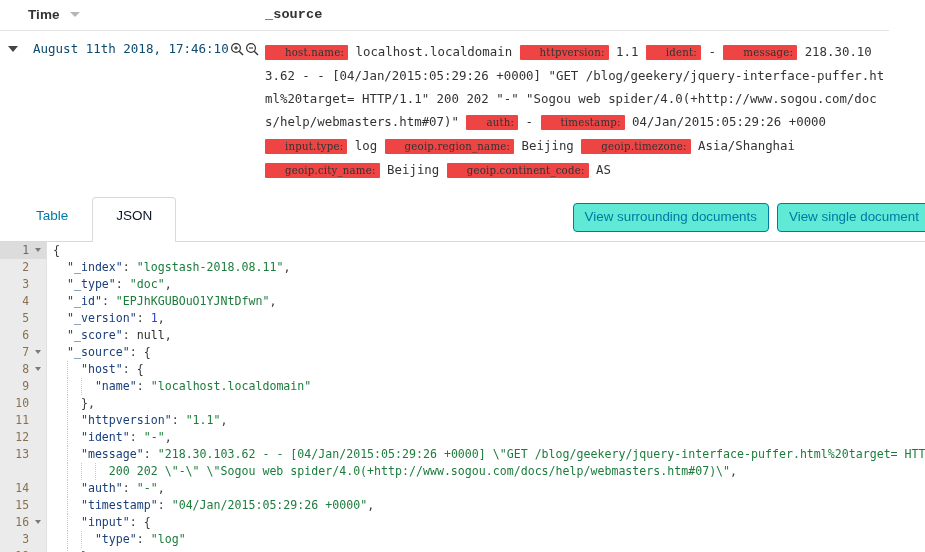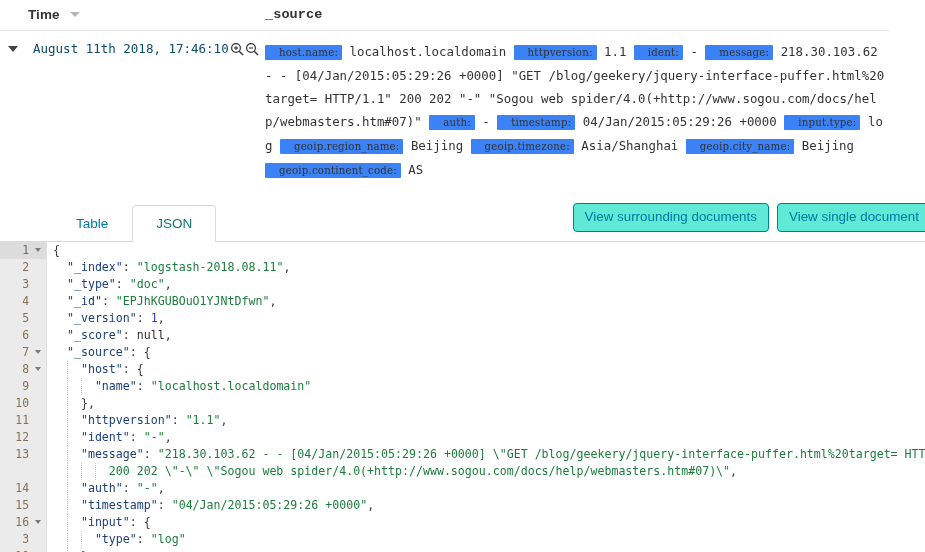--- a/index.html
+++ b/index.html
@@ -81,59 +81,57 @@
   
   .source-cell {
     font-family: "DejaVu Sans Mono", "Liberation Mono", monospace;
     font-size: 12.4px;
     line-height: 23px;
     color: #333;
     word-break: break-all;
     padding-right: 4px;
   }
   .fld-label {
-    background: #3b82f6;
+    background: #ef4444;
     color: #333;
     font-family: "DejaVu Serif", "Liberation Serif", serif;
     font-size: 10.2px;
     letter-spacing: .2px;
-    padding: 2px 4px 2px 14px;
+    padding: 2px 4px 2px 20px;
     border-radius: 1px;
     white-space: nowrap;
   }
   .fld-value { white-space: normal; }
 
   
   .tabs-wrap {
     position: relative;
     margin-top: 14px;
     height: 46px;
     border-bottom: 1px solid #d9d9d9;
   }
   .tabs {
     display: flex;
-    align-items: flex-end;
     height: 100%;
     padding-left: 12px;
-    margin-left: 40px;
   }
   .tab {
     font-size: 13.5px;
     padding: 9px 23px 10px 23px;
     color: #0079a5;
     cursor: pointer;
     border: 1px solid transparent;
     border-bottom: none;
     background: transparent;
     position: relative;
     top: 1px;
     line-height: 17px;
   }
   .tab.active {
-    color: #0f766e;
+    color: #0f172a;
     background: #fff;
     border-color: #d9d9d9;
     border-top-left-radius: 4px;
     border-top-right-radius: 4px;
     z-index: 2;
   }
   .tab-actions {
     position: absolute;
     right: -6px;
     top: 7px;

